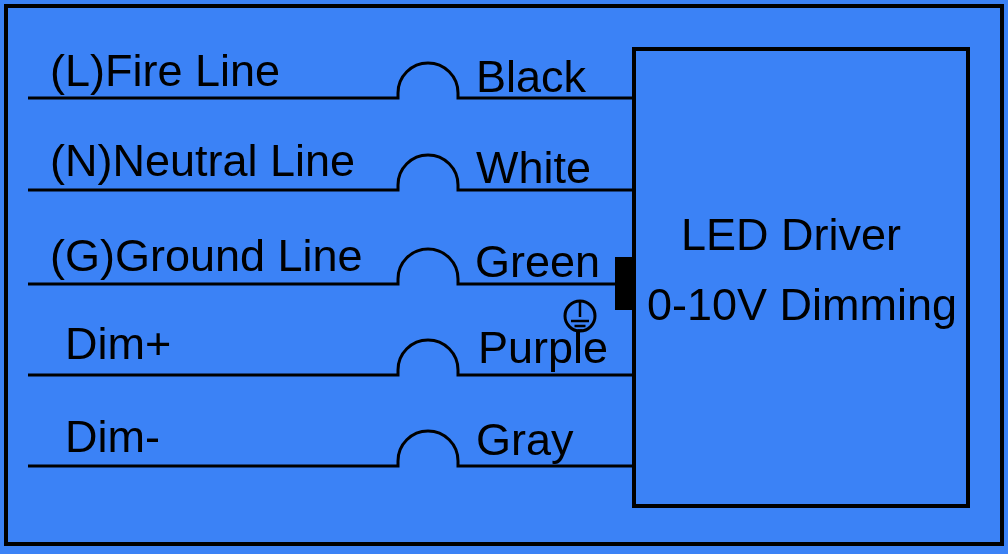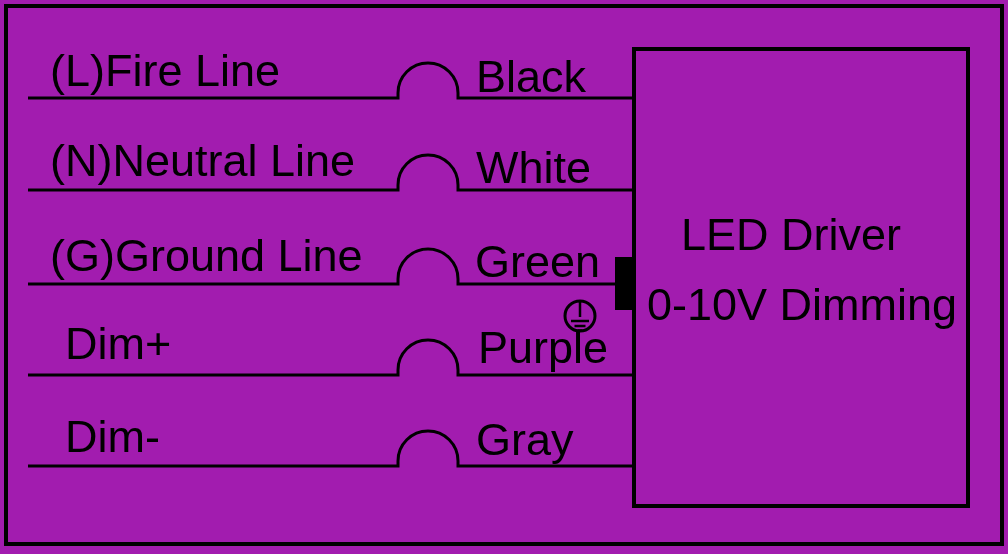--- a/index.html
+++ b/index.html
@@ -4,21 +4,21 @@
 <style>
   html, body {
     margin: 0;
     padding: 0;
     background: #ffffff;
   }
   .stage {
     width: 1008px;
     height: 554px;
     position: relative;
-    background: #a21caf;
+    background: #3b82f6;
     overflow: hidden;
   }
   svg {
     display: block;
   }
   text {
     font-family: "Liberation Sans", sans-serif;
     font-size: 45px;
     fill: #000000;
   }

